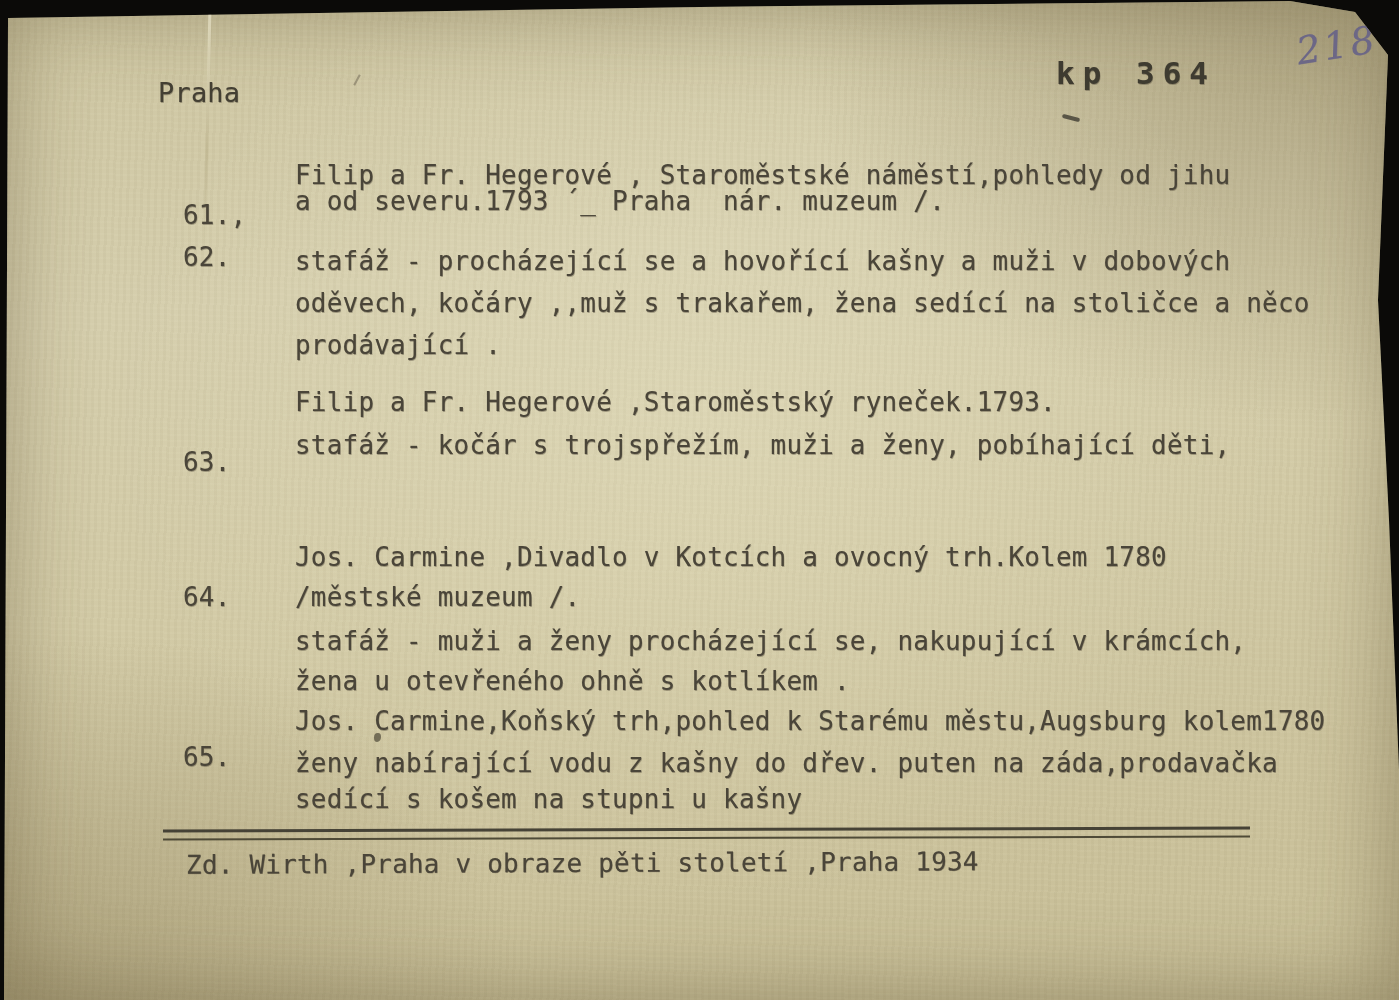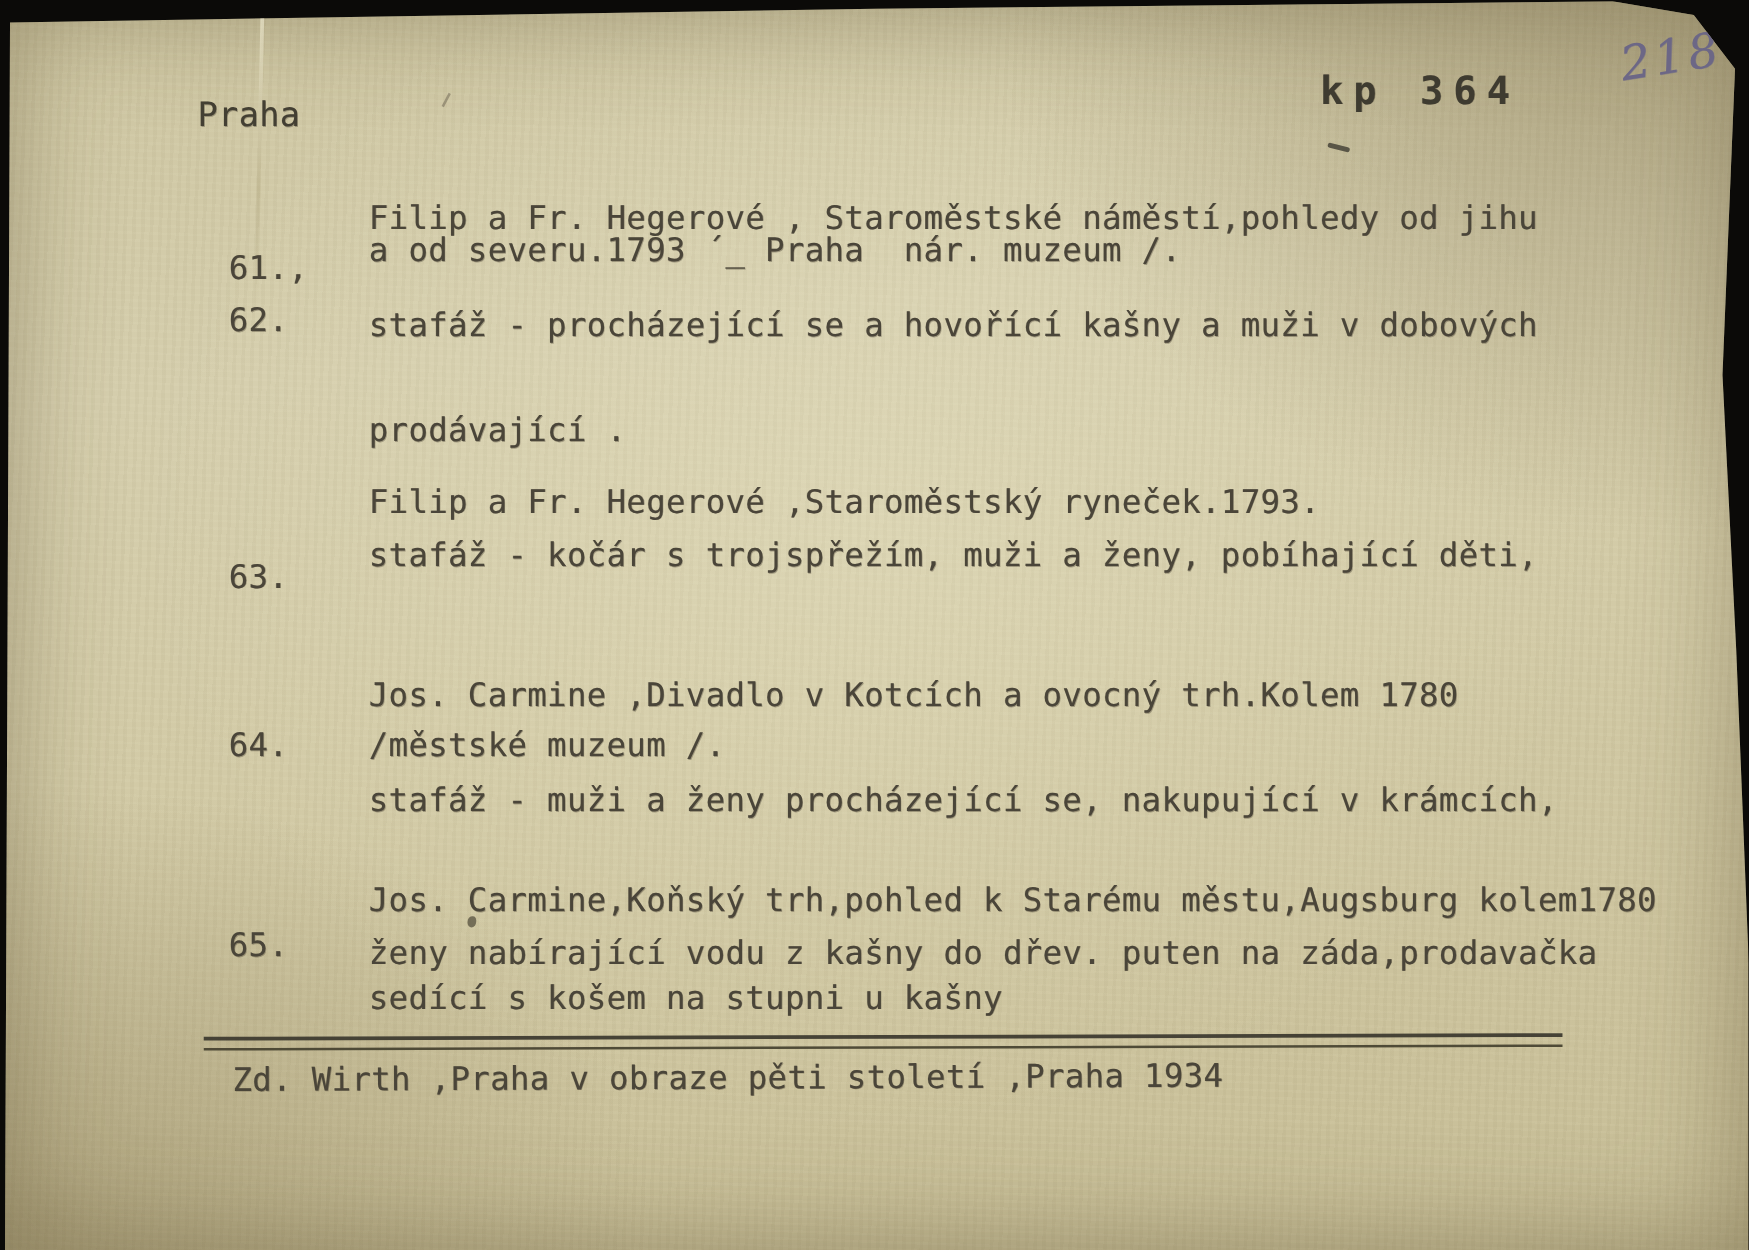--- a/index.html
+++ b/index.html
@@ -84,28 +84,30 @@
 
     <div class="typed num" style="top:158px">61.,</div>
     <div class="typed num" style="top:200px">62.</div>
     <div class="typed num" style="top:405px">63.</div>
     <div class="typed num" style="top:540px">64.</div>
     <div class="typed num" style="top:700px">65.</div>
 
     <div class="typed line" style="top:158px">Filip a Fr. Hegerové , Staroměstské náměstí,pohledy od jihu</div>
     <div class="typed line" style="top:184px">a od severu.1793 ´_ Praha  nár. muzeum /.</div>
     <div class="typed line" style="top:244px">stafáž - procházející se a hovořící kašny a muži v dobových</div>
+    <div class="typed line" style="top:286px">oděvech, kočáry ,,muž s trakařem, žena sedící na stoličce a něco</div>
     <div class="typed line" style="top:328px">prodávající .</div>
 
     <div class="typed line" style="top:385px">Filip a Fr. Hegerové ,Staroměstský ryneček.1793.</div>
     <div class="typed line" style="top:428px">stafáž - kočár s trojspřežím, muži a ženy, pobíhající děti,</div>
 
     <div class="typed line" style="top:540px">Jos. Carmine ,Divadlo v Kotcích a ovocný trh.Kolem 1780</div>
     <div class="typed line" style="top:580px">/městské muzeum /.</div>
     <div class="typed line" style="top:624px">stafáž - muži a ženy procházející se, nakupující v krámcích,</div>
+    <div class="typed line" style="top:664px">žena u otevřeného ohně s kotlíkem .</div>
 
     <div class="typed line" style="top:704px">Jos. Carmine,Koňský trh,pohled k Starému městu,Augsburg kolem1780</div>
     <div class="typed line" style="top:746px">ženy nabírající vodu z kašny do dřev. puten na záda,prodavačka</div>
     <div class="typed line" style="top:782px">sedící s košem na stupni u kašny</div>
 
     <div id="rule"></div>
     <div id="citation" class="typed">Zd. Wirth ,Praha v obraze pěti století ,Praha 1934</div>
 
     <div class="speck-dash"></div>
     <div class="speck-dot"></div>

